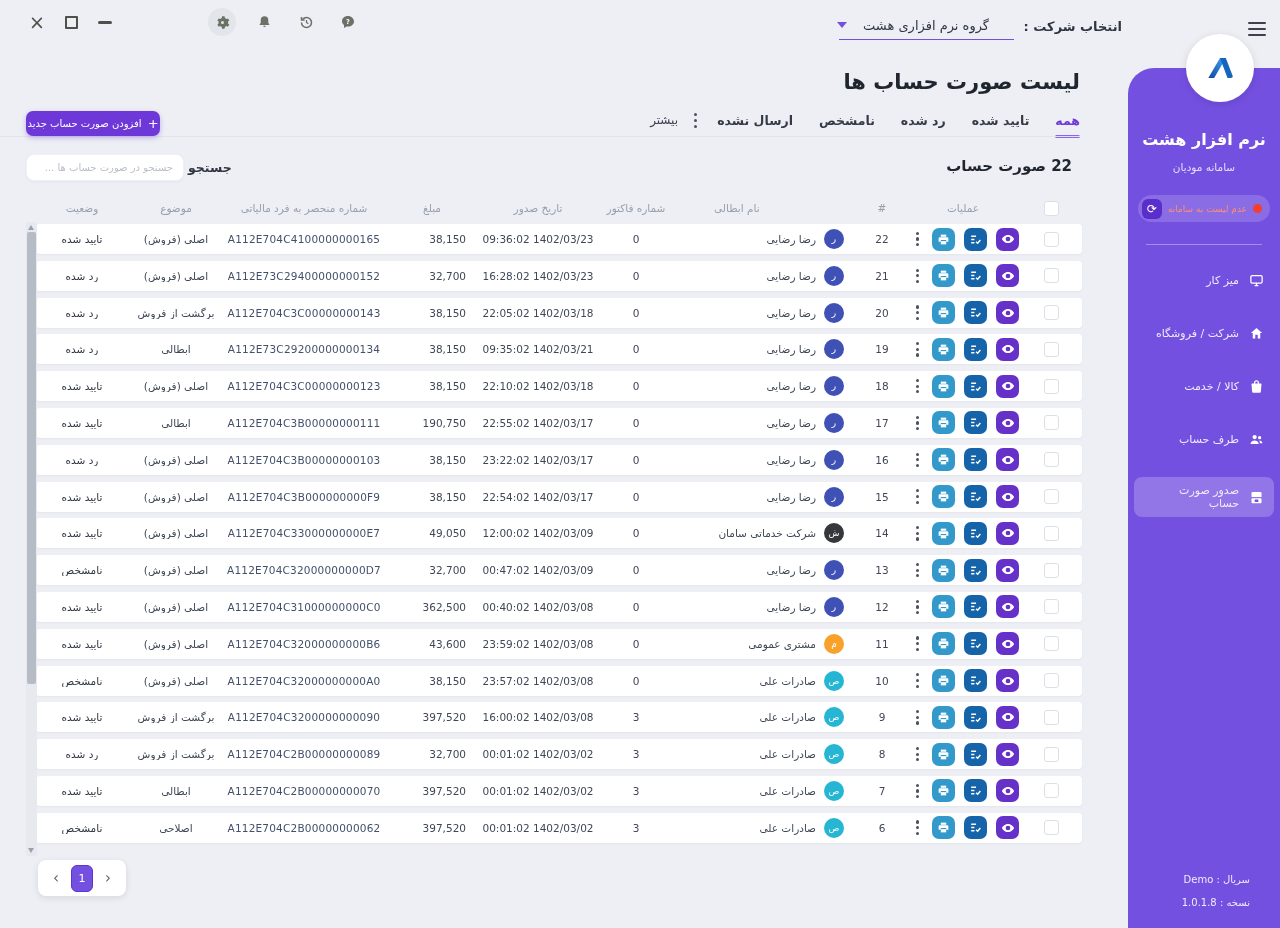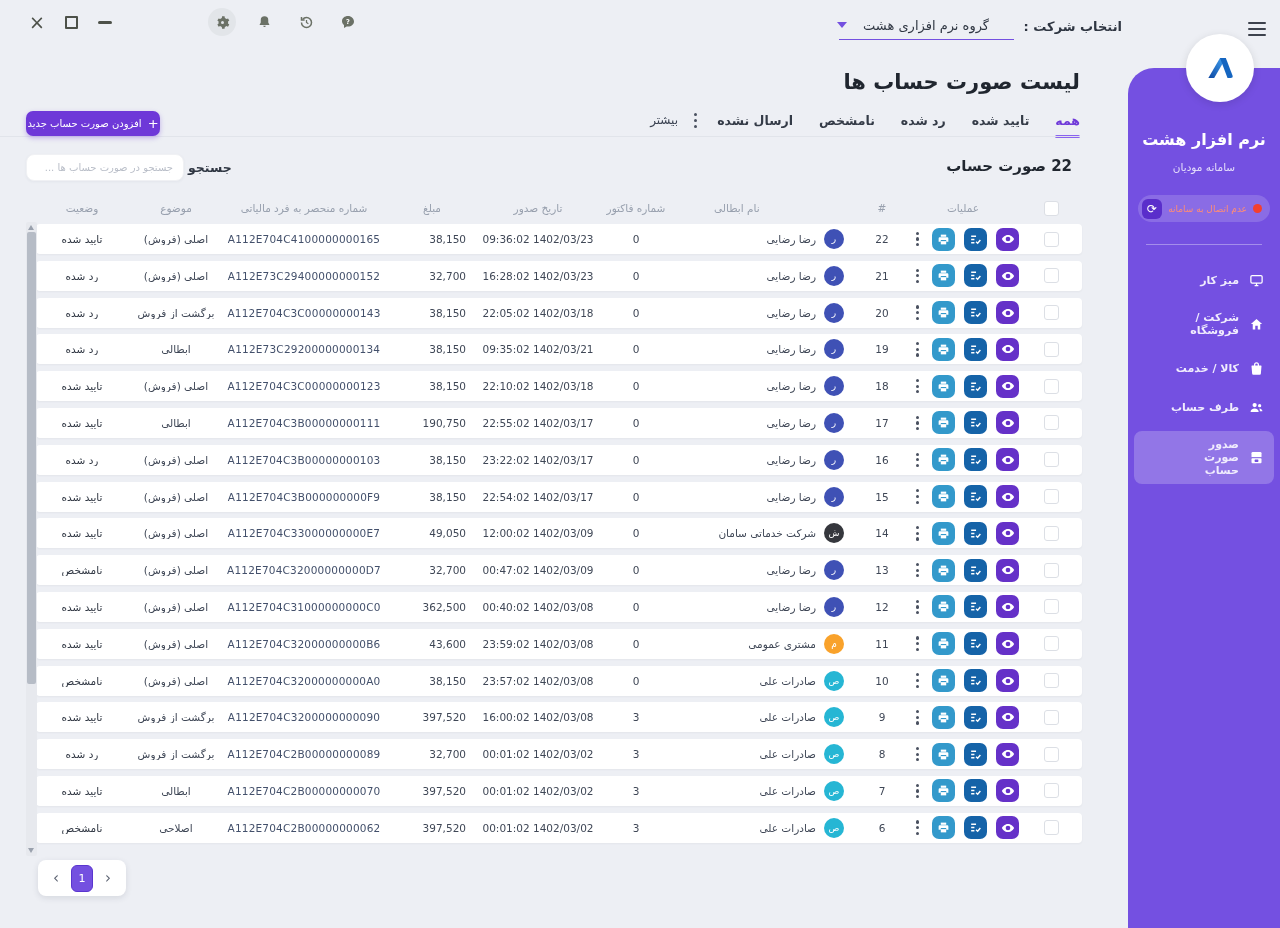--- a/index.html
+++ b/index.html
@@ -26,21 +26,21 @@
   
   .sidebar { position:absolute; right:0; top:68px; width:152px; height:860px; background:#7450e1; border-radius:26px 0 0 0; color:#fff; }
   .logo-circle { position:absolute; top:-34px; right:26px; width:68px; height:68px; background:#ffffff; border-radius:50%; box-shadow:0 2px 8px rgba(0,0,0,.12); display:flex; align-items:center; justify-content:center; }
   .app-name { margin-top:62px; text-align:center; font-size:16px; font-weight:bold; }
   .app-sub { margin-top:12px; text-align:center; font-size:10.5px; color:#e4ddfb; }
   .status-pill { margin:22px 10px 0 10px; height:27px; background:rgba(255,255,255,.16); border-radius:14px; display:flex; direction:rtl; align-items:center; padding:0 8px 0 4px; gap:6px; cursor:pointer; }
   .status-dot { width:9px; height:9px; border-radius:50%; background:#f43f2e; flex:none; }
   .status-text { font-size:9px; color:#ff8d74; white-space:nowrap; flex:1; text-align:right; }
   .status-refresh { width:20px; height:20px; background:#5a2ecb; border-radius:6px; color:#fff; font-size:12px; display:flex; align-items:center; justify-content:center; flex:none; }
   .side-divider { margin:22px 18px 0 18px; height:1px; background:rgba(255,255,255,.35); }
-  .menu { margin-top:20px; display:flex; flex-direction:column; gap:9px; padding:0 6px;font-weight:bold; }
+  .menu { margin-top:20px; display:flex; flex-direction:column; gap:23px; padding:0 6px; }
   .menu-item { direction:rtl; display:flex; align-items:center; gap:9px; padding:7px 10px; border-radius:8px; font-size:11px; color:#f0ecfd; cursor:pointer; }
   .menu-item.active { background:rgba(255,255,255,.22);padding-left:40px; }
   .menu-item .mi-icon { width:16px; height:16px; flex:none; display:flex; align-items:center; justify-content:center; }
   .side-footer { position:absolute; bottom:8px; right:0; width:100%; direction:rtl; padding:0 30px; }
   .side-footer div { font-size:10px; color:#efeafd; margin-bottom:12px; text-align:right; white-space:nowrap; }
 
   
   .page-title { position:absolute; top:70px; right:200px; width:400px; text-align:right; direction:rtl; font-size:21px; font-weight:bold; color:#20262f; }
   .tabs-row { position:absolute; top:112px; right:200px; left:0; height:25px; direction:rtl; display:flex; align-items:center; padding-right:0; }
   .tabs-row .tabs { display:flex; direction:rtl; gap:26px; margin-right:0; }
@@ -161,21 +161,21 @@
       </defs>
       <path d="M10 36 L24 12 L31 12 L17 36 Z" fill="url(#lg1)"></path>
       <path d="M24 12 L31 12 L39 33 Q40 36 36.5 36 L33 36 Z" fill="#1565c0"></path>
     </svg>
   </div>
   <div class="app-name">نرم افزار هشت</div>
   <div class="app-sub">سامانه مودیان</div>
 
   <div class="status-pill">
     <span class="status-dot"></span>
-    <span class="status-text">عدم اتصال به سامانه</span>
+    <span class="status-text">عدم لیست به سامانه</span>
     <span class="status-refresh">⟳</span>
   </div>
 
   <div class="side-divider"></div>
 
   <nav class="menu">
     <div class="menu-item">
       <span class="mi-icon">
         <svg width="15" height="15" viewBox="0 0 24 24" fill="none" stroke="#fff" stroke-width="2">
             <rect x="3" y="4" width="18" height="12" rx="2"></rect>
@@ -216,20 +216,24 @@
         <svg width="15" height="15" viewBox="0 0 24 24" fill="#fff">
             <path d="M4 5a2 2 0 012-2h12a2 2 0 012 2v6H4z"></path>
             <rect x="4" y="13" width="16" height="8" rx="1.5"></rect>
             <rect x="9" y="15" width="6" height="4" rx="1" fill="#7450e1"></rect>
           </svg>
       </span>
       <span>صدور صورت حساب</span>
     </div>
   </nav>
 
+  <div class="side-footer">
+    <div>سریال : Demo</div>
+    <div>نسخه : 1.0.1.8</div>
+  </div>
 </aside>
 
 <h1 class="page-title">لیست صورت حساب ها</h1>
 
 <div class="tabs-row">
   <div class="tabs">
     <span class="tab active">همه</span>
     <span class="tab">تایید شده</span>
     <span class="tab">رد شده</span>
     <span class="tab">نامشخص</span>

